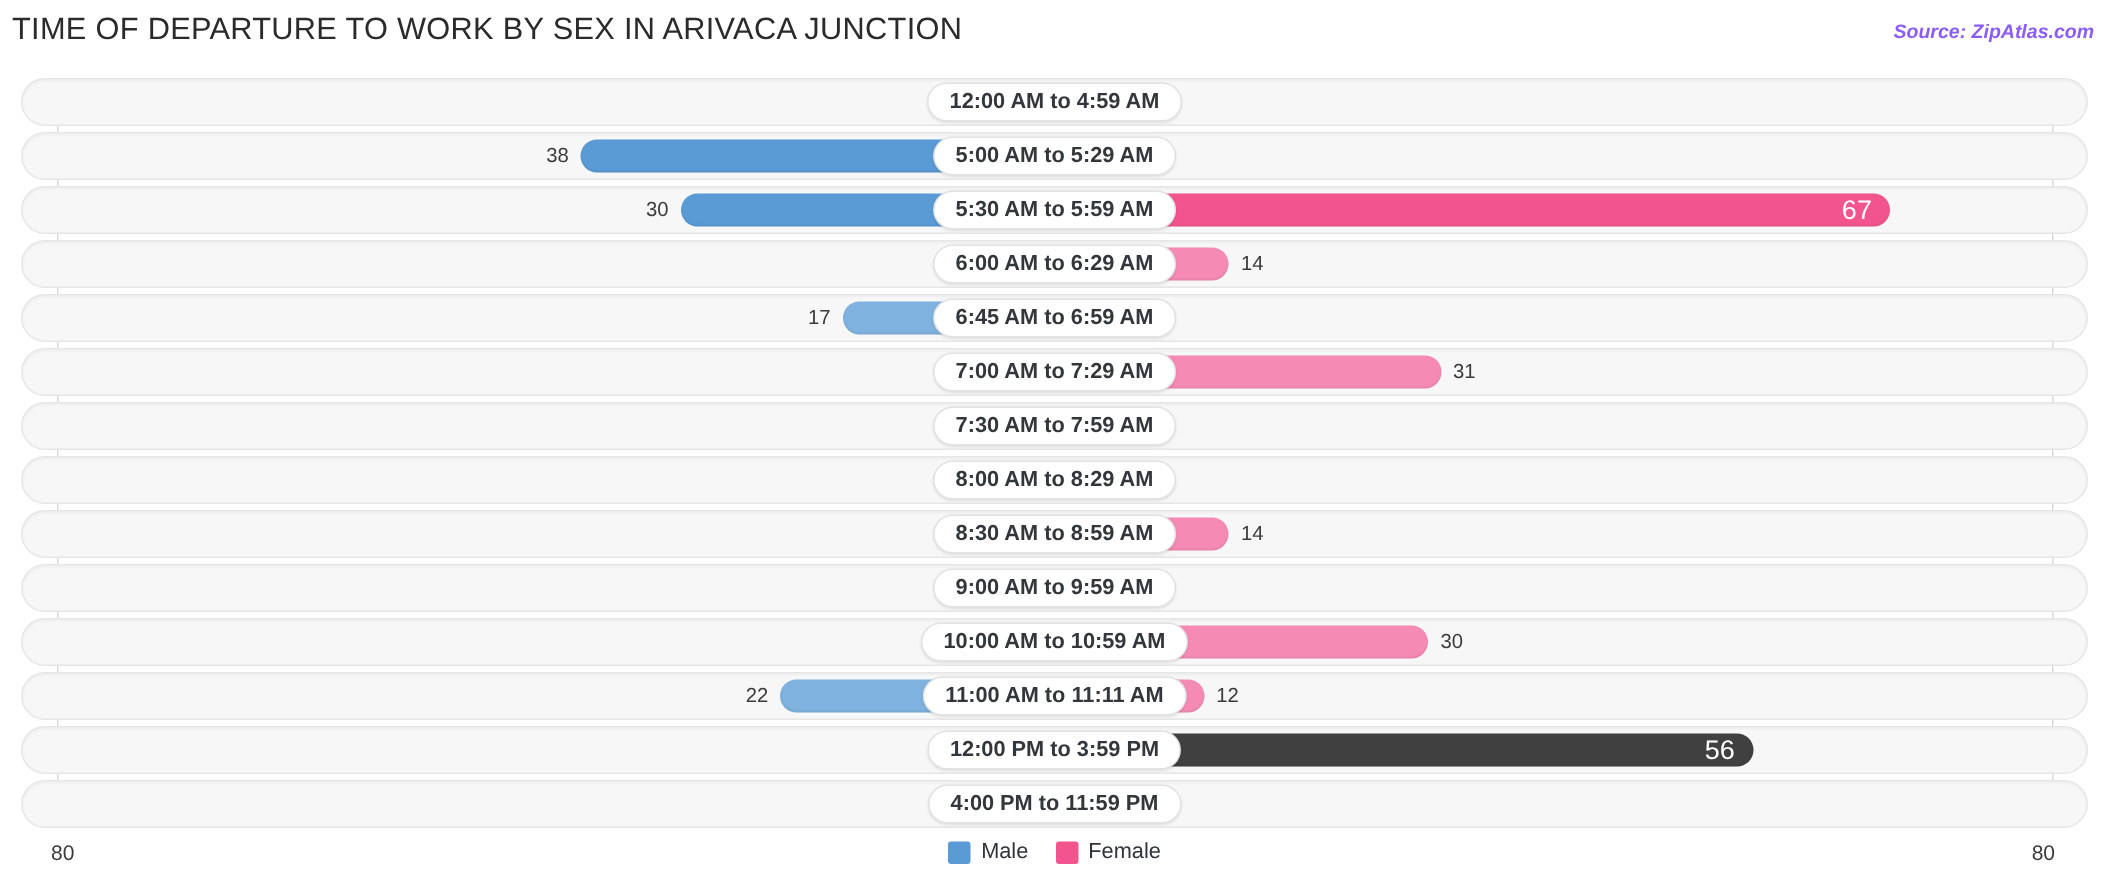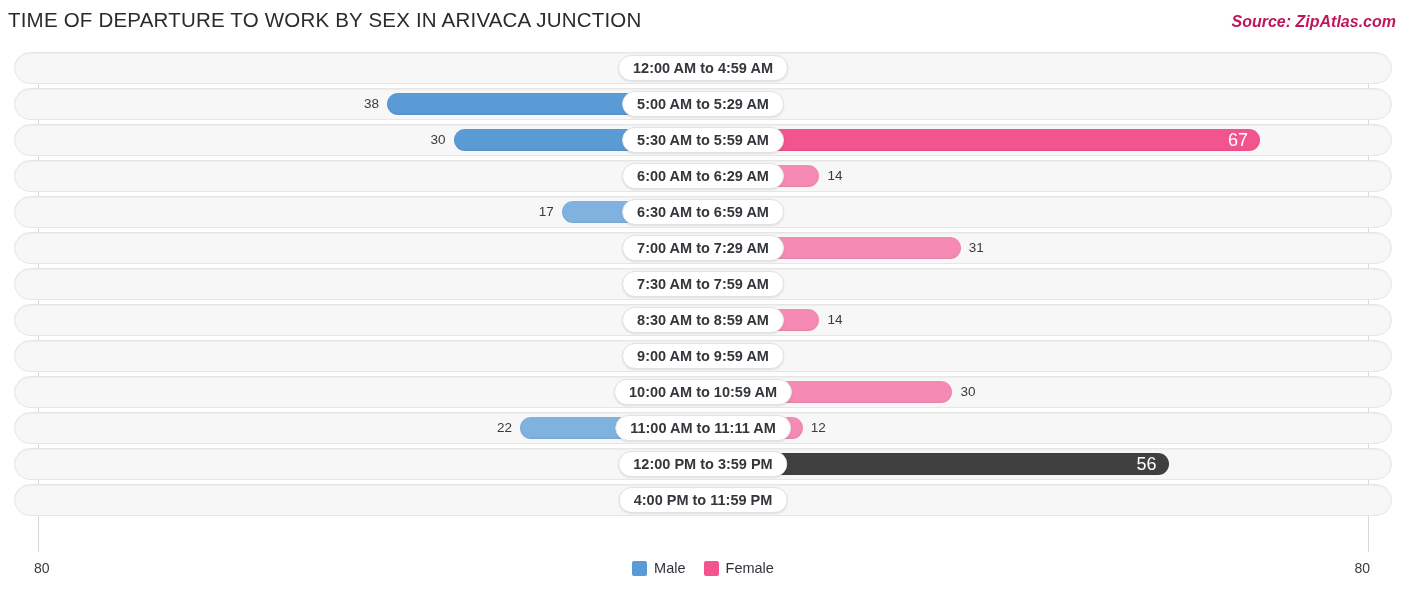--- a/index.html
+++ b/index.html
@@ -27,24 +27,24 @@
     left: 8px; top: 8px;
     font-size: 20.5px;
     letter-spacing: 0.2px;
     color: #2b2b2b;
     font-weight: 400;
     white-space: nowrap;
   }
   #source-note {
     position: absolute;
     right: 10px; top: 13px;
-    font-size: 16px;
+    font-size: 13px;
     font-style: italic;
     font-weight: bold;
-    color: #be185d;
+    color: #8b5cf6;
     white-space: nowrap;
   }
 
   
   #plot {
     position: absolute;
     left: 8px; top: 52px;
     width: 1390px;
     height: 500px;
   }
@@ -217,37 +217,45 @@
           <div class="bar female" style="width: 116.375px; background: rgb(245, 139, 180);"></div>
           <div class="outside-val female" style="left: calc(50% + 124.375px);">14</div>
           <div class="center-pill">6:00 AM to 6:29 AM</div>
         </div>
         <div class="row">
           <div class="track"></div>
           <div class="bar male" style="width: 141.312px; background: rgb(127, 178, 223);"></div>
           <div class="outside-val male" style="right: calc(50% + 149.312px);">17</div>
           <div class="bar female" style="width: 62px; background: rgb(245, 160, 192);"></div>
           <div class="outside-val female" style="left: calc(50% + 70px);">0</div>
-          <div class="center-pill">6:30 AM to 6:59 AM</div>
+          <div class="center-pill">6:45 AM to 6:59 AM</div>
         </div>
         <div class="row">
           <div class="track"></div>
           <div class="bar male" style="width: 62px; background: rgb(168, 200, 232);"></div>
           <div class="outside-val male" style="right: calc(50% + 70px);">0</div>
           <div class="bar female" style="width: 257.688px; background: rgb(245, 139, 180);"></div>
           <div class="outside-val female" style="left: calc(50% + 265.688px);">31</div>
           <div class="center-pill">7:00 AM to 7:29 AM</div>
         </div>
         <div class="row">
           <div class="track"></div>
           <div class="bar male" style="width: 62px; background: rgb(168, 200, 232);"></div>
           <div class="outside-val male" style="right: calc(50% + 70px);">0</div>
           <div class="bar female" style="width: 62px; background: rgb(245, 160, 192);"></div>
           <div class="outside-val female" style="left: calc(50% + 70px);">0</div>
           <div class="center-pill">7:30 AM to 7:59 AM</div>
+        </div>
+        <div class="row">
+          <div class="track"></div>
+          <div class="bar male" style="width: 62px; background: rgb(168, 200, 232);"></div>
+          <div class="outside-val male" style="right: calc(50% + 70px);">0</div>
+          <div class="bar female" style="width: 62px; background: rgb(245, 160, 192);"></div>
+          <div class="outside-val female" style="left: calc(50% + 70px);">0</div>
+          <div class="center-pill">8:00 AM to 8:29 AM</div>
         </div>
         <div class="row">
           <div class="track"></div>
           <div class="bar male" style="width: 62px; background: rgb(168, 200, 232);"></div>
           <div class="outside-val male" style="right: calc(50% + 70px);">0</div>
           <div class="bar female" style="width: 116.375px; background: rgb(245, 139, 180);"></div>
           <div class="outside-val female" style="left: calc(50% + 124.375px);">14</div>
           <div class="center-pill">8:30 AM to 8:59 AM</div>
         </div>
         <div class="row">

